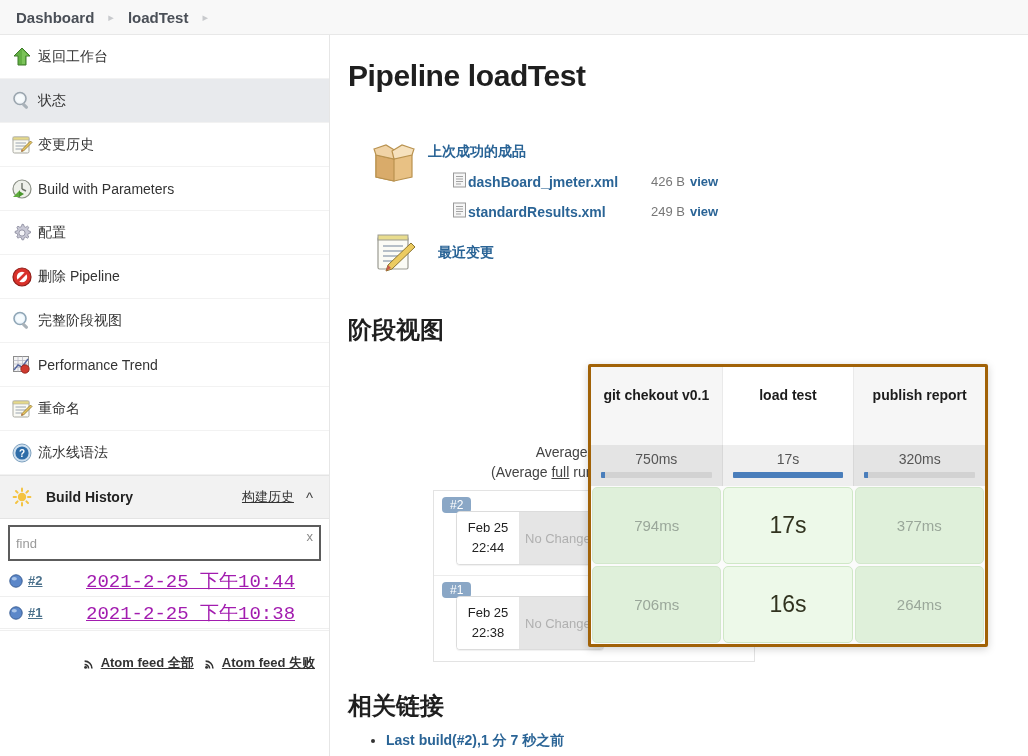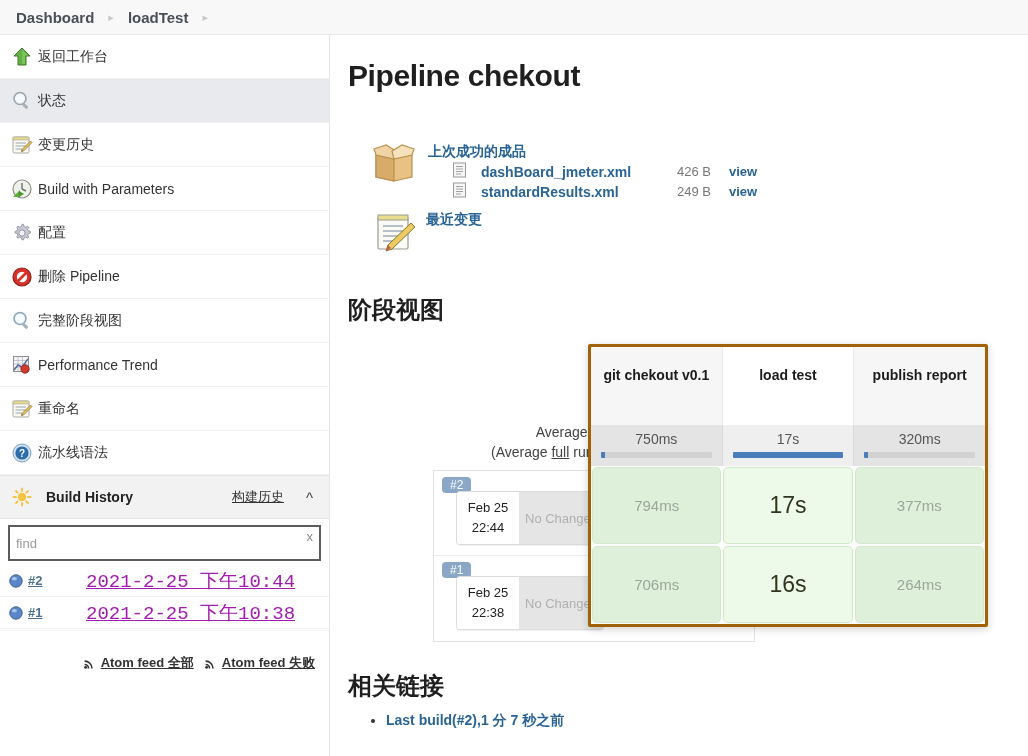--- a/index.html
+++ b/index.html
@@ -68,21 +68,21 @@
     align-items: center;
     height: 44px;
     padding-left: 10px;
     gap: 12px;
     background: #f2f2f2;
     border-top: 1px solid #e4e4e4;
     border-bottom: 1px solid #e4e4e4;
   }
   #build-history-title { font-weight: bold; font-size: 14px; color: #222; flex: 1; }
   #build-history-link {
-    font-size: 13px; color: #333; text-decoration: underline; margin-right: 10px;
+    font-size: 13px; color: #333; text-decoration: underline; 
   }
   #build-history-collapse {
     font-size: 15px; color: #444; margin-right: 16px; cursor: pointer;
   }
 
   
   #find-row { padding: 6px 8px 4px 8px; background: #fff; }
   #find-wrap {
     position: relative;
     border: 2px solid #5c5c5c;
@@ -144,36 +144,36 @@
   }
 
   
   #artifacts { display: flex; gap: 10px; margin-left: 22px; }
   #artifact-body { padding-top: 4px; }
   .section-link {
     color: #2a6496; font-weight: bold; font-size: 14px;
     text-decoration: none; cursor: pointer;
   }
   .artifact-line {
-    display: flex; align-items: center; gap: 14px;
-    margin-top: 1px; padding-left: 24px;
+    display: flex; align-items: center; gap: 1px;
+    margin-top: 11px; padding-left: 24px;
   }
   .artifact-name {
     color: #2a6496; font-weight: bold; font-size: 14px;
     text-decoration: none; cursor: pointer; min-width: 170px;
   }
   .artifact-size {
     color: #777; font-size: 13px; width: 46px; text-align: right;
   }
   .artifact-view {
     color: #2a6496; font-weight: bold; font-size: 13px;
     text-decoration: none; cursor: pointer; margin-left: 4px;
   }
   #changes-block {
-    display: flex; align-items: flex-start; gap: 8px;
+    display: flex; align-items: center; gap: 20px;
     margin-left: 22px; margin-top: 10px;
   }
 
   
   #stage-view-title {
     font-size: 24px; font-weight: bold; color: #1f1f1f;
     margin: 36px 0 0 0;
   }
 
   #stage-area { position: relative; margin-top: 14px; }
@@ -525,21 +525,21 @@
           <circle cx="3.2" cy="12.8" r="1.8" fill="#333"></circle>
           <path d="M2 8.2 a5.8 5.8 0 0 1 5.8 5.8 h-2 A3.8 3.8 0 0 0 2 10.2z" fill="#333"></path>
           <path d="M2 4 a10 10 0 0 1 10 10 h-2 A8 8 0 0 0 2 6z" fill="#333"></path>
         </svg>
         <span>Atom feed 失败</span>
       </span>
     </div>
   </div>
 
   <div id="main">
-    <h1 id="page-title">Pipeline chekout</h1>
+    <h1 id="page-title">Pipeline loadTest</h1>
 
     <div id="artifacts">
       <span>
         <svg width="48" height="44" viewBox="0 0 48 44">
           <path d="M6 16 L24 11 L42 16 L42 38 L24 42 L6 38 Z" fill="#e8c184" stroke="#b9924f" stroke-width="1.2"></path>
           <path d="M6 16 L24 20 L24 42 L6 38 Z" fill="#d9ab6a" stroke="#b9924f" stroke-width="1.2"></path>
           <path d="M4 10 L16 6 L26 12 L24 20 L6 16 Z" fill="#f0d3a6" stroke="#b9924f" stroke-width="1.2"></path>
           <path d="M44 10 L32 6 L22 12 L24 20 L42 16 Z" fill="#f6e1bd" stroke="#b9924f" stroke-width="1.2"></path>
         </svg>
       </span>

